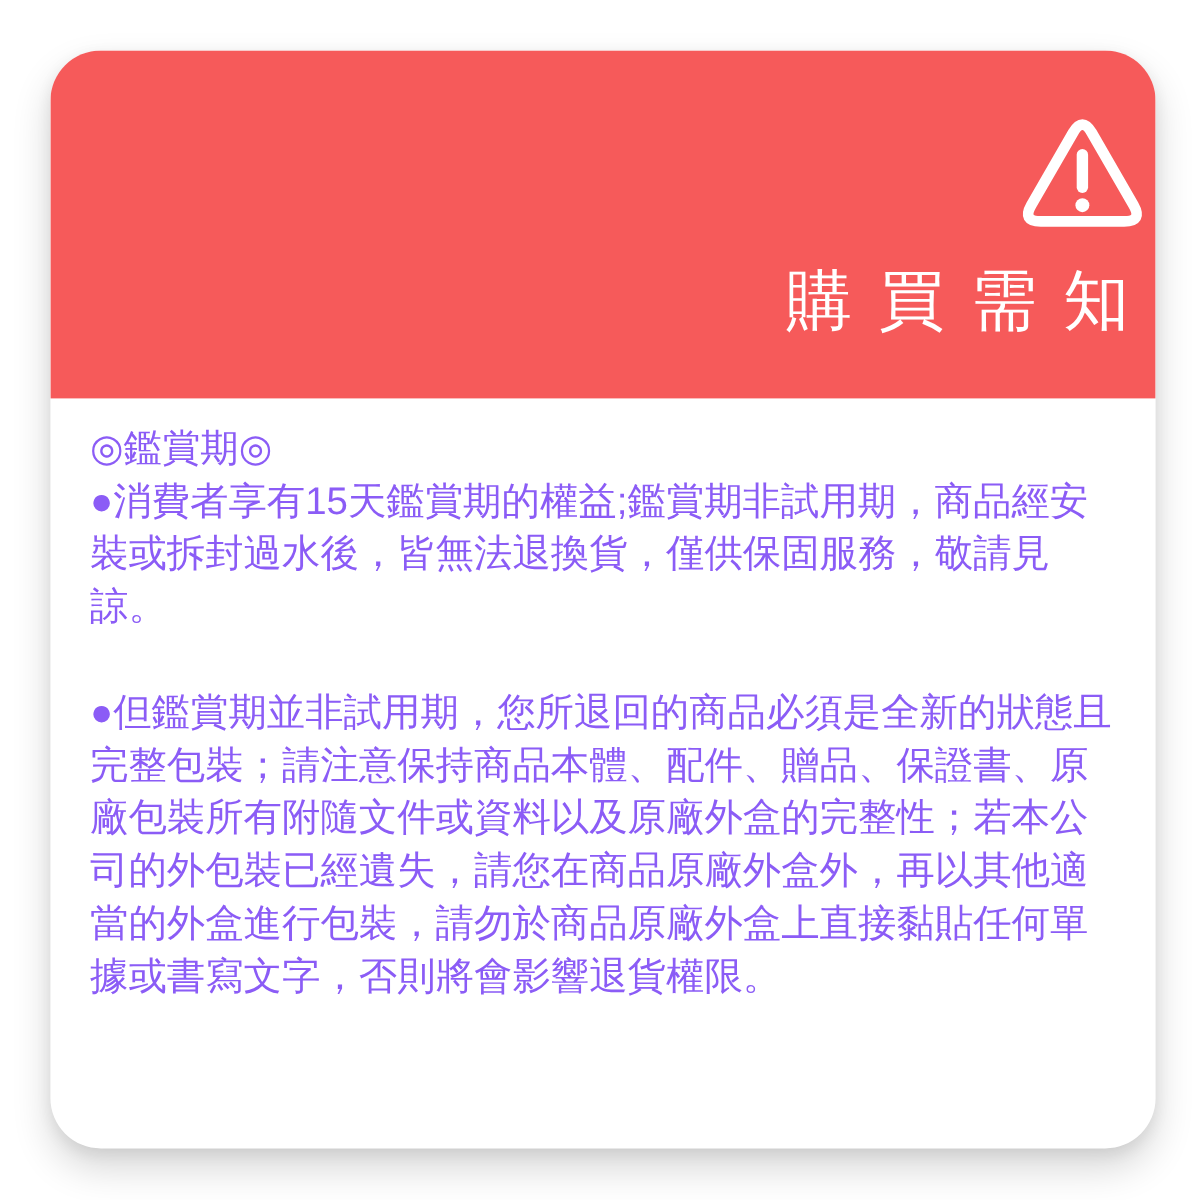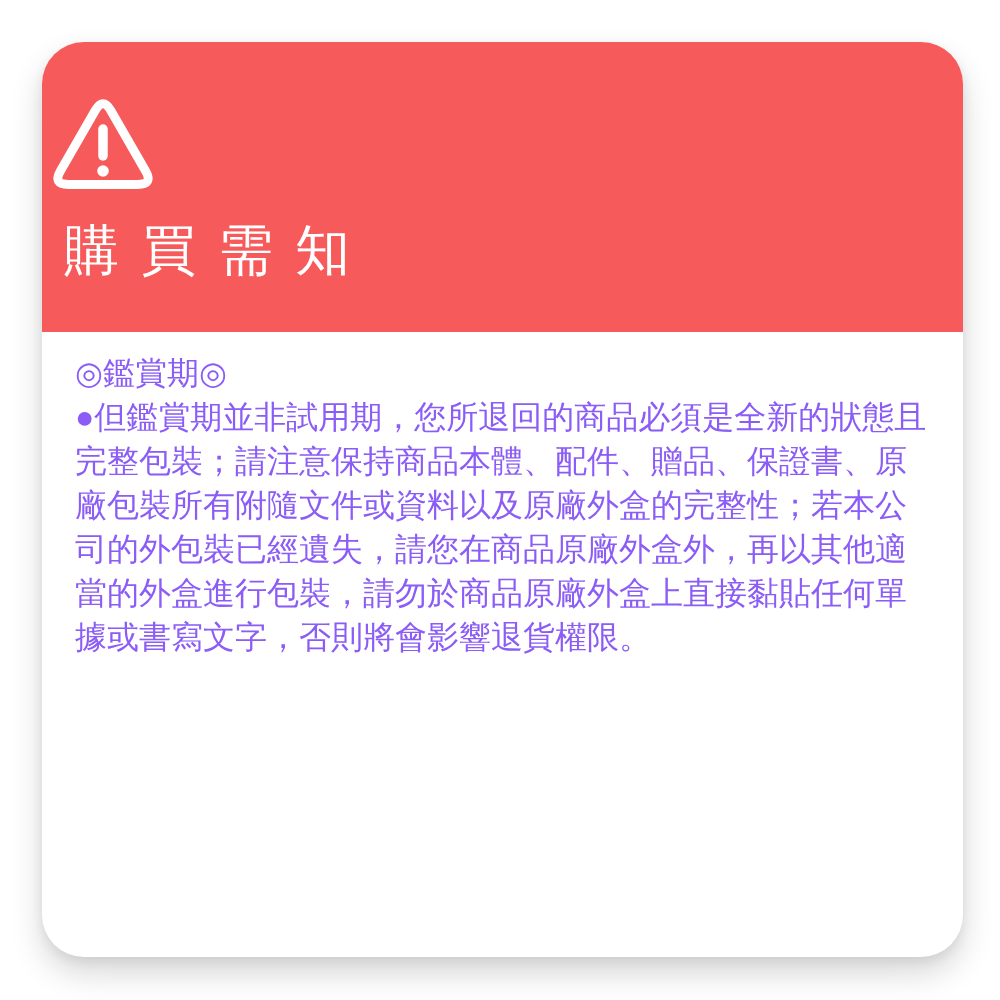--- a/index.html
+++ b/index.html
@@ -26,21 +26,21 @@
     background: #ffffff;
     border-radius: 42px;
     box-shadow: 0 16px 32px rgba(0,0,0,0.16), 0 4px 12px rgba(0,0,0,0.07);
     overflow: hidden;
   }
   .header {
     height: 290px;
     background: #F65A5A;
     display: flex;
     flex-direction: column;
-    align-items: flex-start;
+    align-items: flex-end;
     box-sizing: border-box;
     padding-top: 50px;
   }
   .warning-icon {
     display: block;
     width: 122px;
     height: 104px;
   }
   .notice-title {
     margin: 27px 0 0 0;
@@ -56,36 +56,38 @@
     box-sizing: border-box;
     padding: 19px 30px 0 33px;
     font-size: 32px;
     line-height: 44px;
     color: #8b5cf6;
   }
   .body p {
     margin: 0;
   }
   .body p.para-2 {
+    margin-top: 44px;
   }
 </style>
 </head>
 <body>
 
 <div class="page">
   <div class="card">
 
     <div class="header">
       <svg class="warning-icon" viewBox="0 0 120 104" fill="none" xmlns="http://www.w3.org/2000/svg">
         <path d="M52.2 18.6 Q60 5 67.8 18.6 L102.6 78.9 Q110.4 92.5 94.8 92.5 L25.2 92.5 Q9.6 92.5 17.4 78.9 Z" stroke="#ffffff" stroke-width="9" stroke-linejoin="round" fill="none"></path>
         <line x1="60" y1="37" x2="60" y2="64" stroke="#ffffff" stroke-width="9.5" stroke-linecap="round"></line>
         <circle cx="60" cy="79" r="5.8" fill="#ffffff"></circle>
       </svg>
       <h1 class="notice-title">購買需知</h1>
     </div>
 
     <div class="body">
       <p class="section-title">◎鑑賞期◎</p>
+      <p class="para-1">●消費者享有15天鑑賞期的權益;鑑賞期非試用期，商品經安裝或拆封過水後，皆無法退換貨，僅供保固服務，敬請見諒。</p>
       <p class="para-2">●但鑑賞期並非試用期，您所退回的商品必須是全新的狀態且完整包裝；請注意保持商品本體、配件、贈品、保證書、原廠包裝所有附隨文件或資料以及原廠外盒的完整性；若本公司的外包裝已經遺失，請您在商品原廠外盒外，再以其他適當的外盒進行包裝，請勿於商品原廠外盒上直接黏貼任何單據或書寫文字，否則將會影響退貨權限。</p>
     </div>
 
   </div>
 </div>
 
 </body></html>

